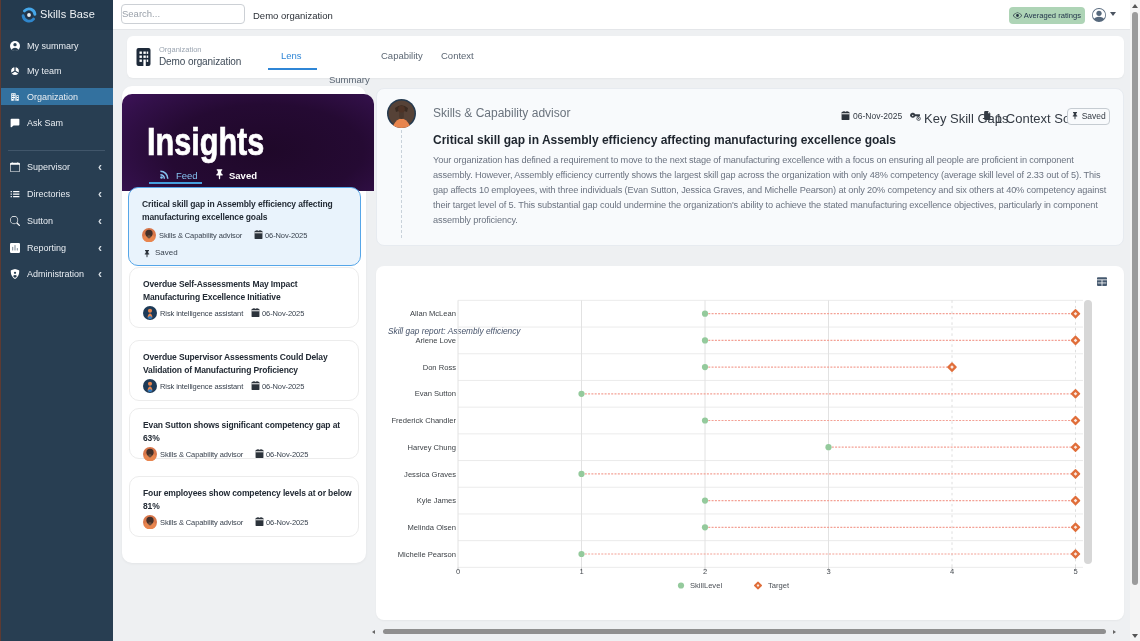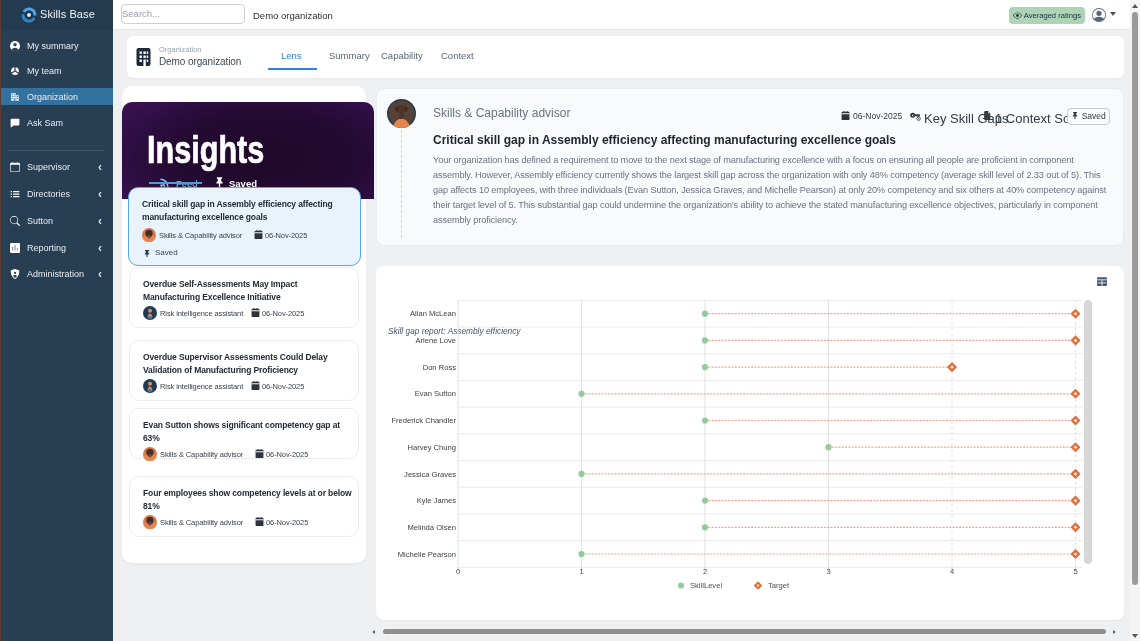--- a/index.html
+++ b/index.html
@@ -30,27 +30,27 @@
 #user-caret { left:1110px; top:12px; width:0; height:0; border-left:3.5px solid transparent; border-right:3.5px solid transparent; border-top:4px solid #4a5360; }
 
 
 #orgcard { left:127px; top:36px; width:997px; height:42px; background:#fff; border-radius:6px; box-shadow:0 1px 2px rgba(0,0,0,0.04); }
 #org-ic { left:8px; top:11px; width:20px; height:20px; }
 #org-label { left:32px; top:9px; font-size:7.5px; color:#9aa4b0; }
 #org-name { left:32px; top:20px; font-size:10px; letter-spacing:-0.1px; color:#3e4a57; }
 .tab { top:14px; font-size:9.5px; color:#5b6673; }
 #tab-lens { left:154px; color:#2f86d6; }
 #tab-underline { left:141px; top:31.5px; width:49px; height:2.5px; background:#2f86d6; }
-#tab-summary { left:202px; }
+#tab-summary { left:202px;margin-top:24px; }
 #tab-capability { left:254px; }
 #tab-context { left:314px; }
 
 
 #leftpanel { left:122px; top:86px; width:244px; height:477px; background:#fff; border-radius:10px; box-shadow:0 1px 3px rgba(0,0,0,0.05); }
-#insights-hero { left:0; top:16px; width:252px; height:97px; border-radius:10px 10px 0 0; background:radial-gradient(ellipse 195px 92px at 57% 58%, #1f0829 0%, #250a33 50%, #33104a 80%, #40135c 100%); overflow:hidden;padding-left:23px; }
+#insights-hero { left:0; top:8px; width:252px; height:97px; border-radius:10px 10px 0 0; background:radial-gradient(ellipse 195px 92px at 57% 58%, #1f0829 0%, #250a33 50%, #33104a 80%, #40135c 100%); overflow:hidden;padding-left:23px; }
 #insights-title { left:25px; top:26px; font-size:38.5px; font-weight:700; color:#fff; -webkit-text-stroke:0.7px #fff; transform:scaleX(0.795); transform-origin:left top; }
 #feed-ic { left:37px; top:75px; width:11px; height:11px; }
 #feed-tx { left:54px; top:76px; font-size:9.5px; color:#85c2ef; }
 #saved-ic { left:92px; top:74px; width:11px; height:12px; }
 #saved-tx { left:107px; top:76px; font-size:9.5px; font-weight:700; color:#fff; }
 #feed-underline { left:27px; top:95.5px; width:53px; height:2.5px; background:#459fdd; }
 .icard { left:7px; width:230px; background:#fff; border:1px solid #ececec; border-radius:10px; }
 .icard.sel { left:6px; width:233px; background:#e9f3fc; border:1.5px solid #56a6e8; }
 .icard .t { position:absolute; left:13px; top:10px; font-size:8.5px; letter-spacing:-0.12px; font-weight:700; color:#232b35; line-height:13.4px; width:209px; }
 .icard .meta { position:absolute; left:13px; font-size:7.5px; letter-spacing:-0.1px; color:#39424e; }

